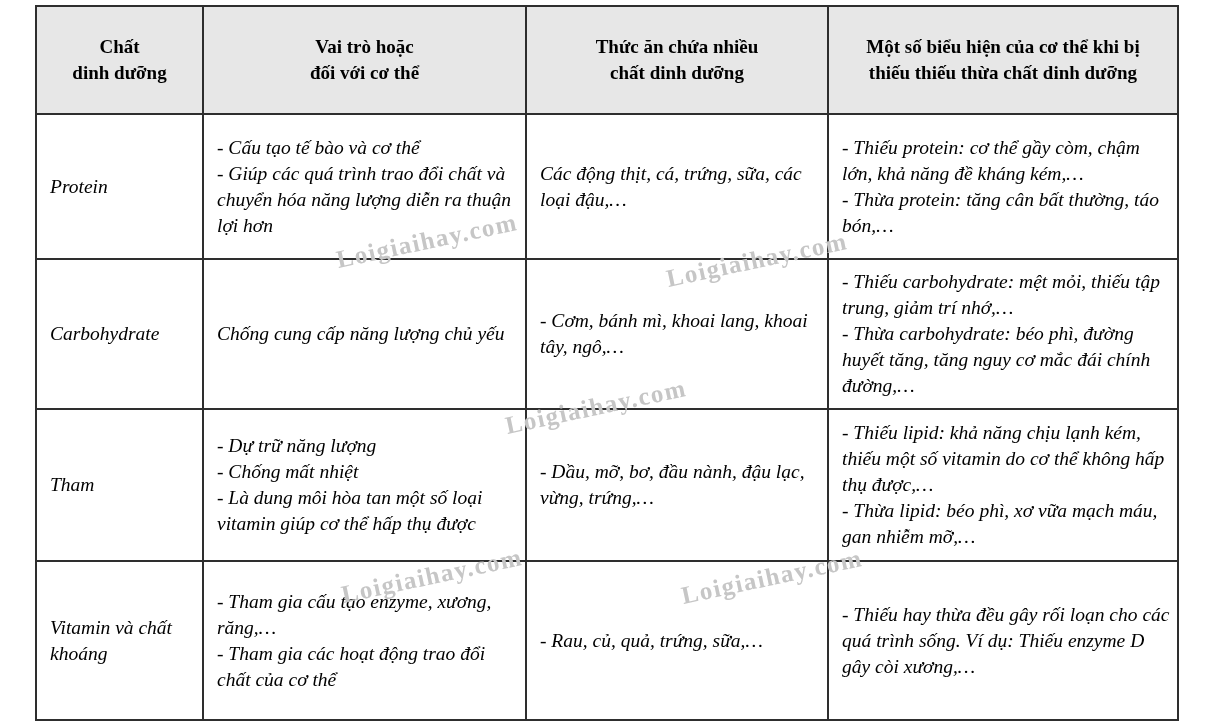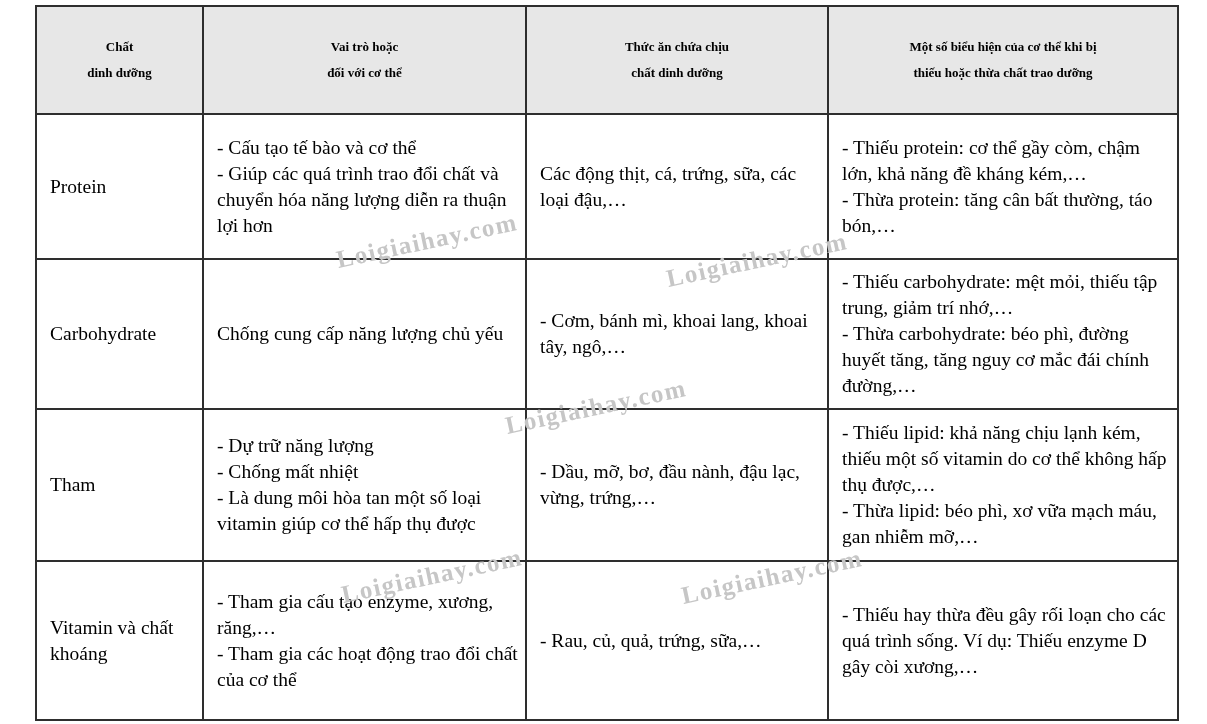--- a/index.html
+++ b/index.html
@@ -23,31 +23,32 @@
   .nutrient-table td {
     border:2px solid #2e2e2e;
     white-space:pre-line;
     overflow:hidden;
   }
   .nutrient-table thead th {
     background:#e7e7e7;
     font-weight:bold;
     text-align:center;
     vertical-align:middle;
-    font-size:13px;
+    font-size:19px;
     line-height:26px;
     padding:4px 8px;
   }
   .nutrient-table td {
     background:#ffffff;
     font-size:19.5px;
     line-height:26px;
     text-align:left;
     vertical-align:middle;
     padding:4px 7px 4px 13px;
+    font-style:italic;
   }
   .col-nutrient { width:167px; }
   .col-role     { width:323px; }
   .col-foods    { width:302px; }
   .col-signs    { width:350px; }
   tr.header-row { height:108px; }
   tr.row-protein { height:145px; }
   tr.row-carbohydrate { height:150px; }
   tr.row-lipid { height:152px; }
   tr.row-vitamin { height:159px; }
@@ -80,24 +81,24 @@
       <col class="col-role">
       <col class="col-foods">
       <col class="col-signs">
     </colgroup>
     <thead>
       <tr class="header-row">
         <th>Chất
 dinh dưỡng</th>
         <th>Vai trò hoặc
 đối với cơ thể</th>
-        <th>Thức ăn chứa chịu
+        <th>Thức ăn chứa nhiều
 chất dinh dưỡng</th>
         <th>Một số biểu hiện của cơ thể khi bị
-thiếu hoặc thừa chất trao dưỡng</th>
+thiếu thiếu thừa chất dinh dưỡng</th>
       </tr>
     </thead>
     <tbody>
       <tr class="row-protein">
         <td>Protein</td>
         <td>- Cấu tạo tế bào và cơ thể
 - Giúp các quá trình trao đổi chất và chuyển hóa năng lượng diễn ra thuận lợi hơn</td>
         <td>Các động thịt, cá, trứng, sữa, các loại đậu,…</td>
         <td>- Thiếu protein: cơ thể gầy còm, chậm lớn, khả năng đề kháng kém,…
 - Thừa protein: tăng cân bất thường, táo bón,…</td>

